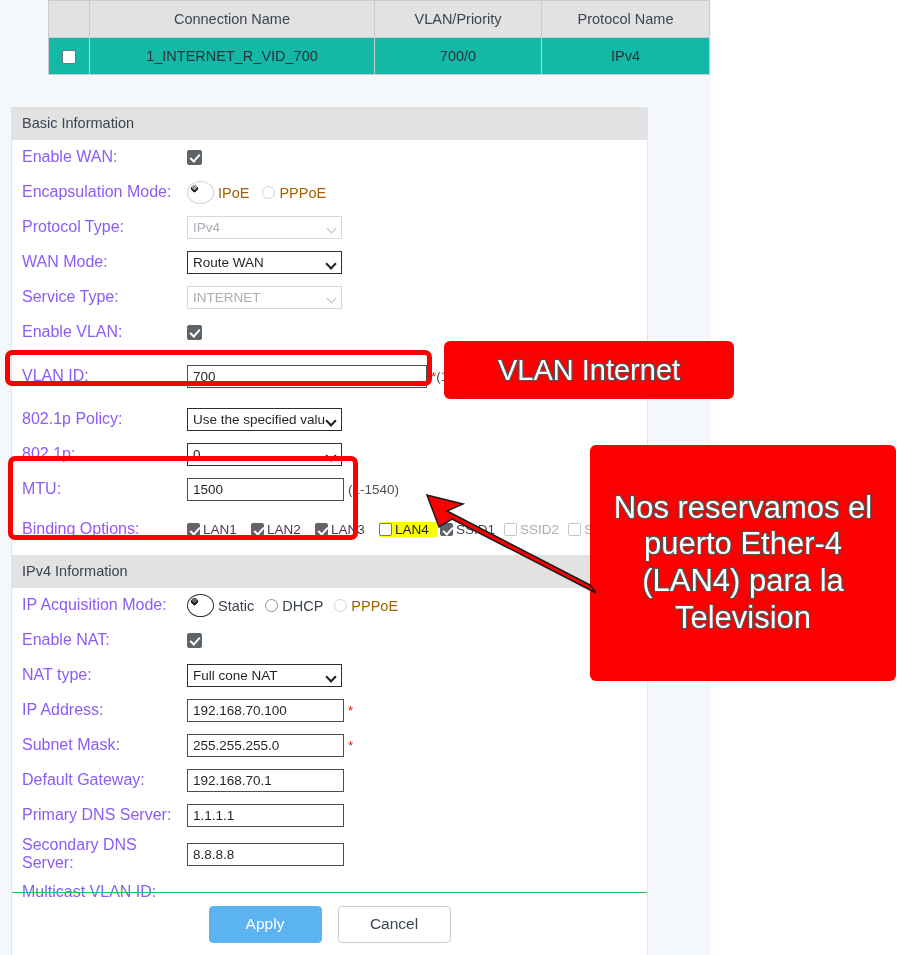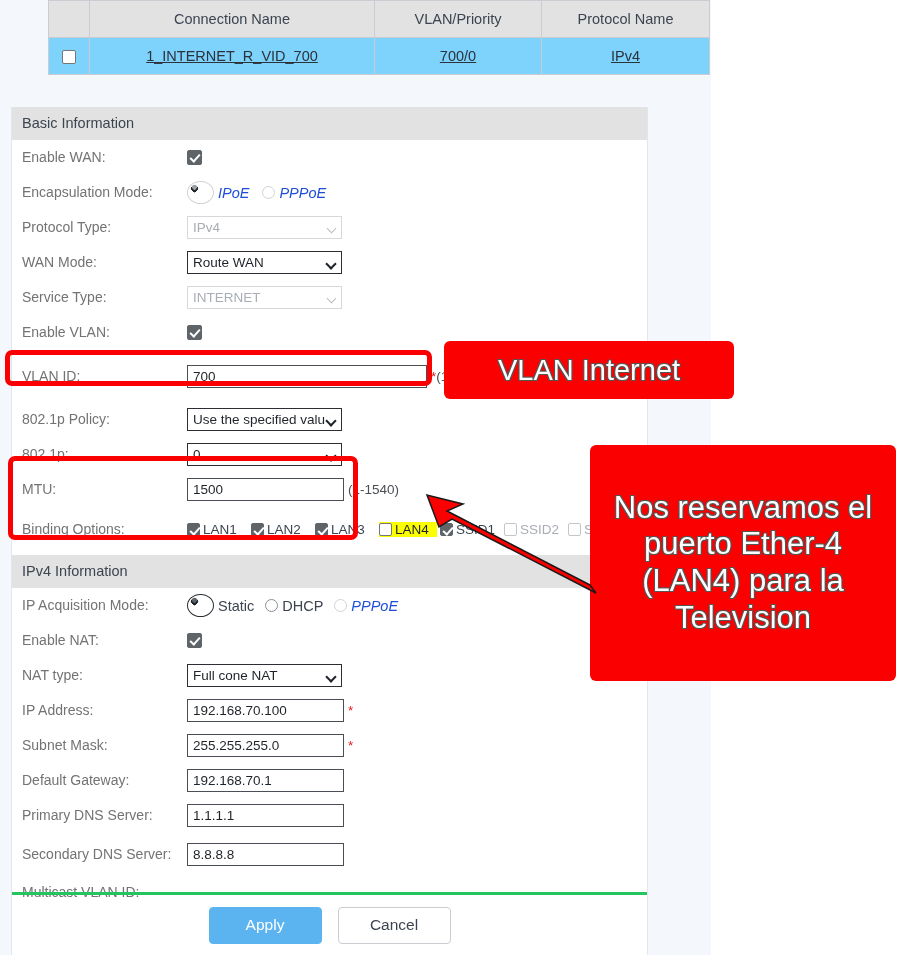--- a/index.html
+++ b/index.html
@@ -22,21 +22,21 @@
   .conn-table {
     position: absolute; left: 0; top: 0; width: 662px;
     border-collapse: collapse;
     font-size: 14.5px; color: #3c4450; margin-left: 48px;
   }
   .conn-table th, .conn-table td {
     border: 1px solid #c9cdd2;
     height: 37px; text-align: center; font-weight: normal; padding: 0 4px;
   }
   .conn-table thead th { background: #e2e2e2; color: #3c4450; }
-  .conn-table tbody td { background: #7dd3fc; color: #2b323c; text-decoration: underline; }
+  .conn-table tbody td { background: #14b8a6; color: #2b323c; }
   .col-check { width: 41px; }
   .col-name  { width: 285px; }
   .col-vlan  { width: 167px; }
   .col-proto { width: 168px; }
 
   .row-checkbox {
     width: 14px; height: 14px; display: inline-block;
     background: #ffffff; border: 1px solid #767676; border-radius: 2px;
     vertical-align: middle;
   }
@@ -52,21 +52,21 @@
 
   .section-header {
     background: #e2e2e2; color: #3c4450;
     font-size: 14.5px; height: 33px; line-height: 33px;
     padding-left: 10px;
   }
 
   .form-row { display: flex; align-items: center; min-height: 35px; padding-left: 10px; }
   .form-label {
     width: 165px; flex: 0 0 165px;
-    font-size: 14px; color: #737373;
+    font-size: 16px; color: #8b5cf6;
     line-height: 1.15;
   }
   .form-ctrl { flex: 1 1 auto; display: flex; align-items: center; }
 
   
   .cb {
     width: 15px; height: 15px; display: inline-block; position: relative;
     border: 1px solid #767676; border-radius: 2px; background: #ffffff;
     flex: 0 0 15px;
   }
@@ -74,21 +74,21 @@
   .cb.checked::after {
     content: ""; position: absolute; left: 4px; top: 1px;
     width: 4px; height: 8px; border: solid #ffffff;
     border-width: 0 2px 2px 0; transform: rotate(42deg);
   }
   .cb.disabled { border-color: #c2c6ca; }
 
   
   .radio-group { display: flex; align-items: center; gap: 13px; }
   .radio-item { display: flex; align-items: center; gap: 4px; font-size: 14.5px; color: #3c4450; }
-  .radio-item.dim { color: #1d4ed8; font-style: italic; }
+  .radio-item.dim { color: #a16207; }
   .rb {
     width: 13px; height: 13px; border-radius: 50%;
     border: 1px solid #8b9097; background: #ffffff;
     display: inline-block; position: relative; flex: 0 0 13px;
   }
   .rb.sel::after {
     content: ""; position: absolute; left: 3px; top: 3px;
     width: 5px; height: 5px; border-radius: 50%; background: #5e6468;
   }
   .rb.dim { border-color: #d0d4d8; }
@@ -128,21 +128,21 @@
   .bind-item {
     display: flex; align-items: center; gap: 3px;
     font-size: 13.5px; color: #3c4450; width: 64px;
   }
   .bind-item.dim { color: #a9aeb4; }
   .bind-item.hl { background: #fbff00; color: #1f2328; }
 
   
   .footer {
     position: absolute; left: 0; right: 0; bottom: 0; height: 63px;
-    border-top: 3px solid #22c55e;
+    border-top: 1px solid #22c55e;
     display: flex; align-items: center; justify-content: center; gap: 16px;
   }
   .btn {
     height: 37px; min-width: 113px; font-size: 15.5px;
     border-radius: 4px; display: flex; align-items: center; justify-content: center;
     cursor: pointer;
   }
   .btn-primary { background: #5bb4f0; color: #ffffff; border: 1px solid #5bb4f0; }
   .btn-secondary { background: #ffffff; color: #3c4450; border: 1px solid #c9cdd2; }
 

